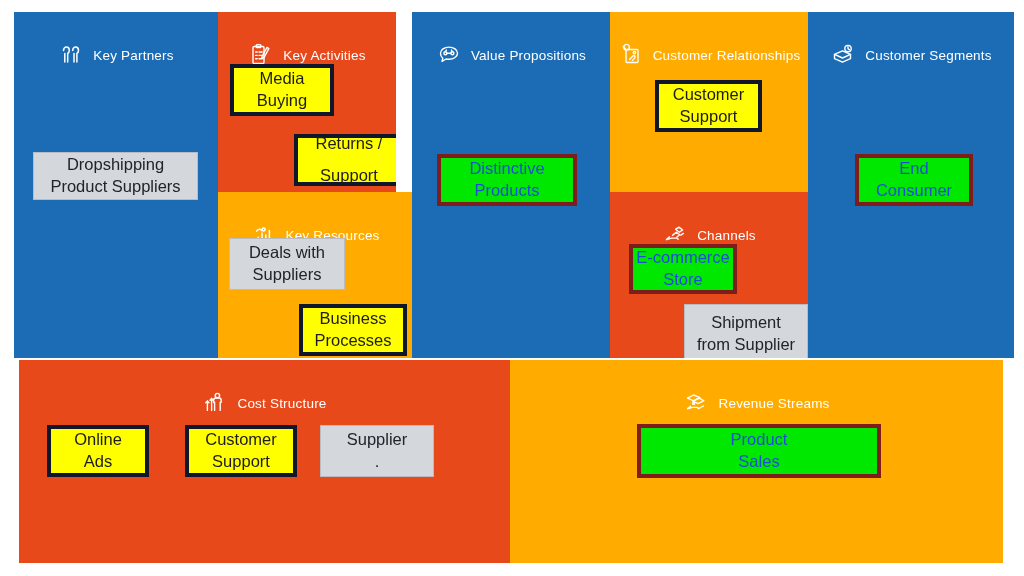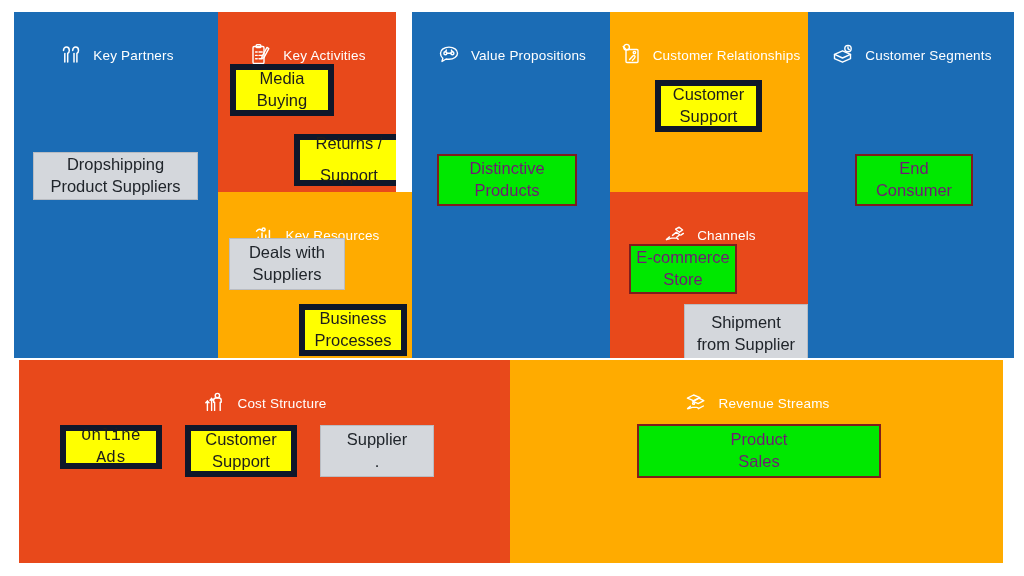--- a/index.html
+++ b/index.html
@@ -32,22 +32,22 @@
   .note{
     position:absolute;box-sizing:border-box;
     display:flex;flex-direction:column;align-items:center;justify-content:center;
     text-align:center;
     font-size:16.5px;
     line-height:1.32;
     color:#1d1d1d;
     padding:5px 8px;
   }
   .note span{display:block;white-space:nowrap;}
-  .note.yellow{background:#ffff00;border:6px solid #0f172a;color:#1d1d1d;}
-  .note.green{background:#00e800;border:2px solid #7f1d1d;color:#701a75;}
+  .note.yellow{background:#ffff00;border:4px solid #0f172a;color:#1d1d1d;}
+  .note.green{background:#00e800;border:4px solid #7f1d1d;color:#1d4ed8;}
   .note.grey{background:#d4d7dc;border:1px solid #b9bcc2;color:#20252b;}
 </style>
 </head>
 <body>
 
 <div class="canvas">
 
   <div class="block" style="left:14px;top:12px;width:204px;height:346px;background:#1b6cb5;">
     <div class="blk-head">
       <span class="ico">
@@ -206,21 +206,21 @@
         <svg viewBox="0 0 26 26" fill="none" stroke="#ffffff" stroke-width="1.4" stroke-linecap="round" stroke-linejoin="round">
           <circle cx="15.4" cy="5.6" r="2.2"></circle>
           <path d="M12.6 20.4v-8.2h-1v-2c0-1.2 1-2.2 2.2-2.2h3.2c1.2 0 2.2 1 2.2 2.2v2h-1v8.2"></path>
           <path d="M5.4 20.4V11M5.4 11l-1.6 1.8M5.4 11L7 12.8"></path>
           <path d="M9.6 20.4V8.4M9.6 8.4L8 10.2M9.6 8.4l1.6 1.8"></path>
         </svg>
       </span>
       <span class="label">Cost Structure</span>
     </div>
 
-    <div class="note yellow" style="left:41px;top:65px;width:102px;height:44px;font-family:Liberation Mono, monospace;">
+    <div class="note yellow" style="left:28px;top:65px;width:102px;height:52px;">
       <span>Online</span>
       <span>Ads</span>
     </div>
 
     <div class="note yellow" style="left:166px;top:65px;width:112px;height:52px;">
       <span>Customer</span>
       <span>Support</span>
     </div>
 
     <div class="note grey" style="left:301px;top:65px;width:114px;height:52px;">

